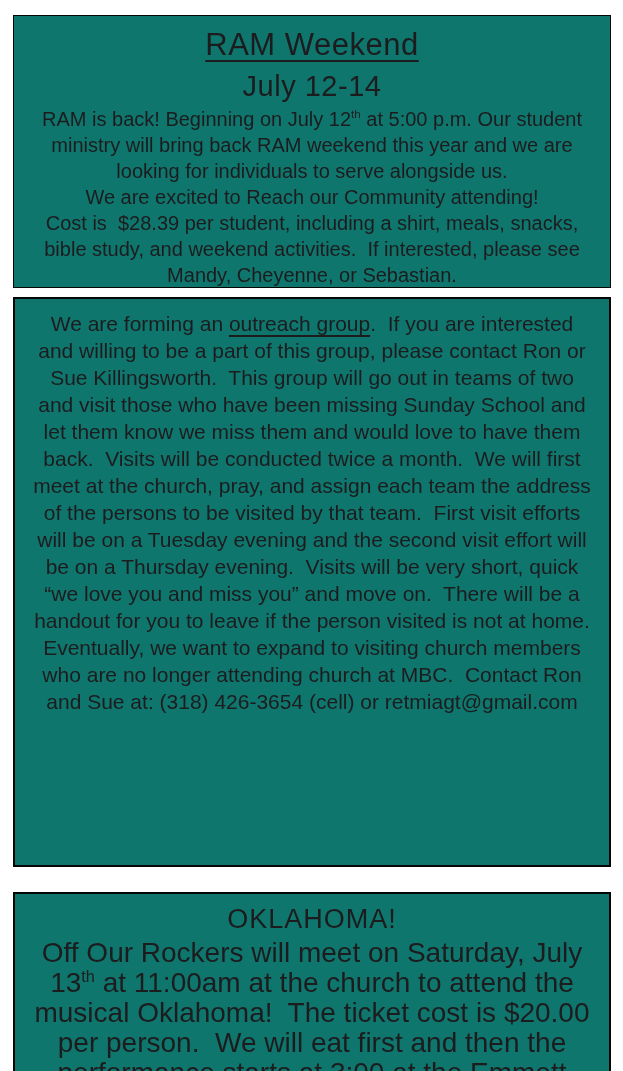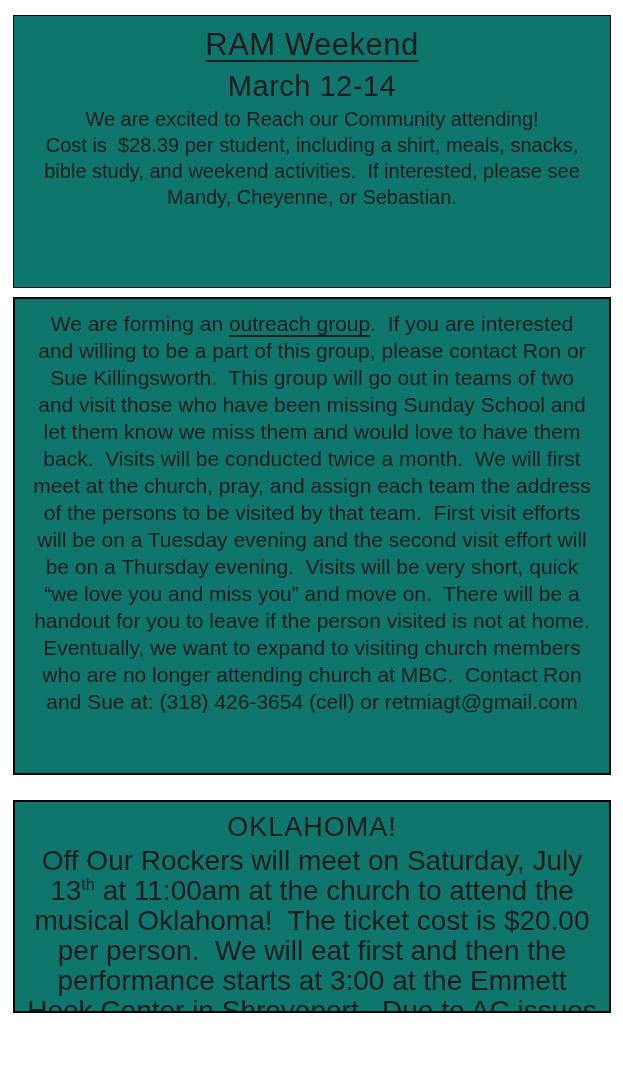--- a/index.html
+++ b/index.html
@@ -50,21 +50,21 @@
   .box-ram p {
     margin: 0;
     font-size: 20px;
     line-height: 26px;
     white-space: pre-wrap;
   }
 
   
   .box-outreach {
     margin-top: 9px;
-    height: 478px;
+    height: 570px;
     padding: 11px 16px 0;
   }
   .box-outreach p {
     margin: 0;
     font-size: 21px;
     line-height: 27px;
     white-space: pre-wrap;
   }
   .underlined {
     text-decoration: underline;
@@ -98,21 +98,22 @@
     line-height: 0;
   }
 </style>
 </head>
 <body>
 
 <div>
 
   <section class="box box-ram">
     <h1 class="ram-title">RAM Weekend</h1>
-    <div class="ram-dates">March 12-14</div>
+    <div class="ram-dates">July 12-14</div>
+    <p><span>RAM is back! Beginning on July 12</span><sup>th</sup><span> at 5:00 p.m. Our student ministry will bring back RAM weekend this year and we are looking for individuals to serve alongside us.</span></p>
     <p>We are excited to Reach our Community attending!</p>
     <p>Cost is  $28.39 per student, including a shirt, meals, snacks, bible study, and weekend activities.  If interested, please see Mandy, Cheyenne, or Sebastian.</p>
   </section>
 
   <section class="box box-outreach">
     <p><span>We are forming an </span><span class="underlined">outreach group</span><span>.  If you are interested and willing to be a part of this group, please contact Ron or Sue Killingsworth.  This group will go out in teams of two and visit those who have been missing Sunday School and let them know we miss them and would love to have them back.  Visits will be conducted twice a month.  We will first meet at the church, pray, and assign each team the address of the persons to be visited by that team.  First visit efforts will be on a Tuesday evening and the second visit effort will be on a Thursday evening.  Visits will be very short, quick “we love you and miss you” and move on.  There will be a handout for you to leave if the person visited is not at home.  Eventually, we want to expand to visiting church members who are no longer attending church at MBC.  Contact Ron and Sue at: (318) 426-3654 (cell) or retmiagt@gmail.com</span></p>
   </section>
 
   <section class="box box-oklahoma">
     <h2 class="ok-title">OKLAHOMA!</h2>

